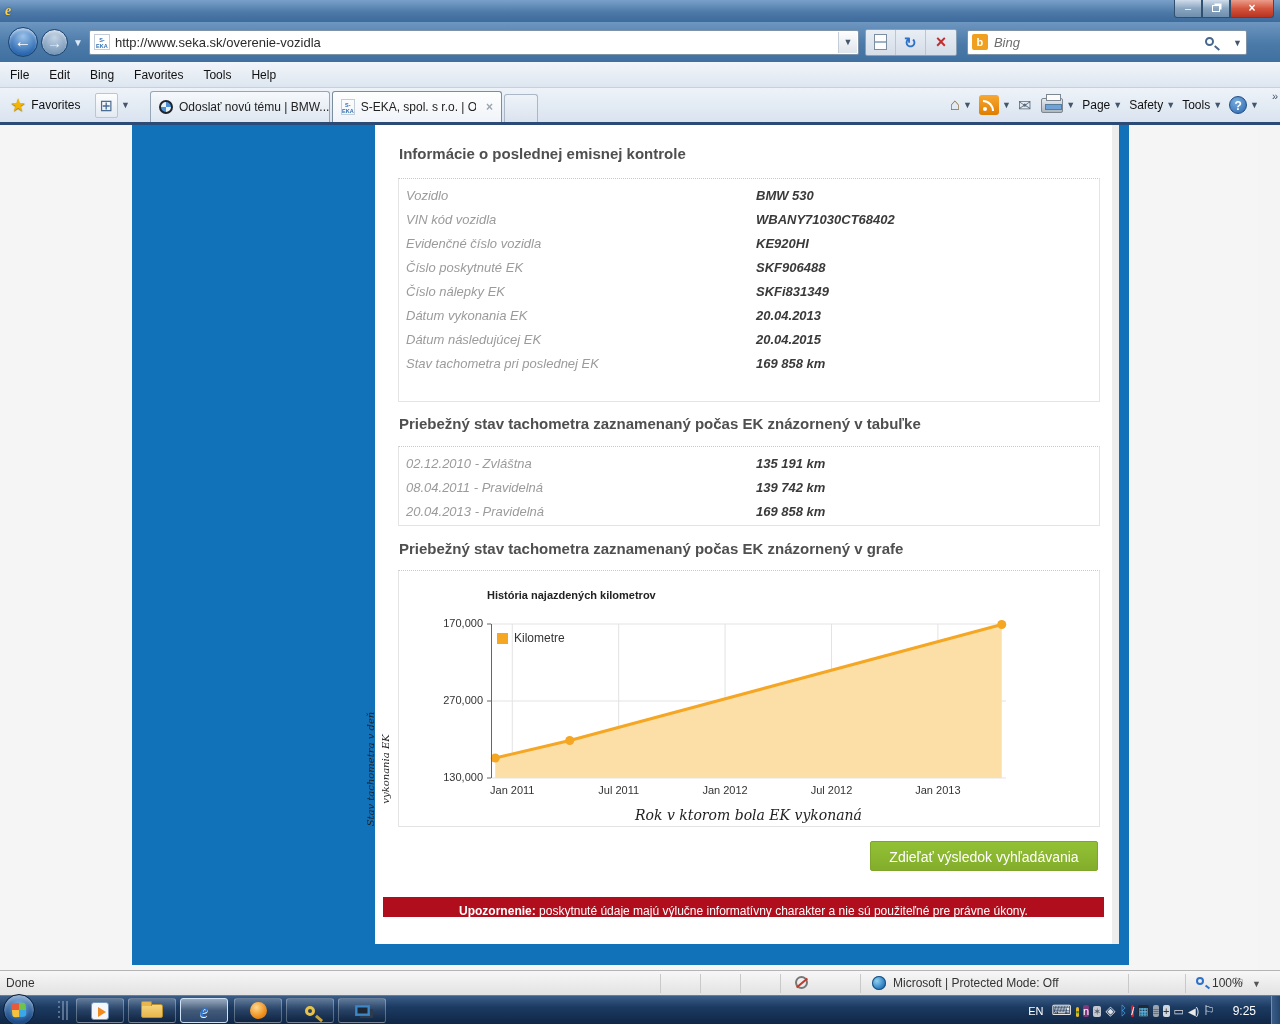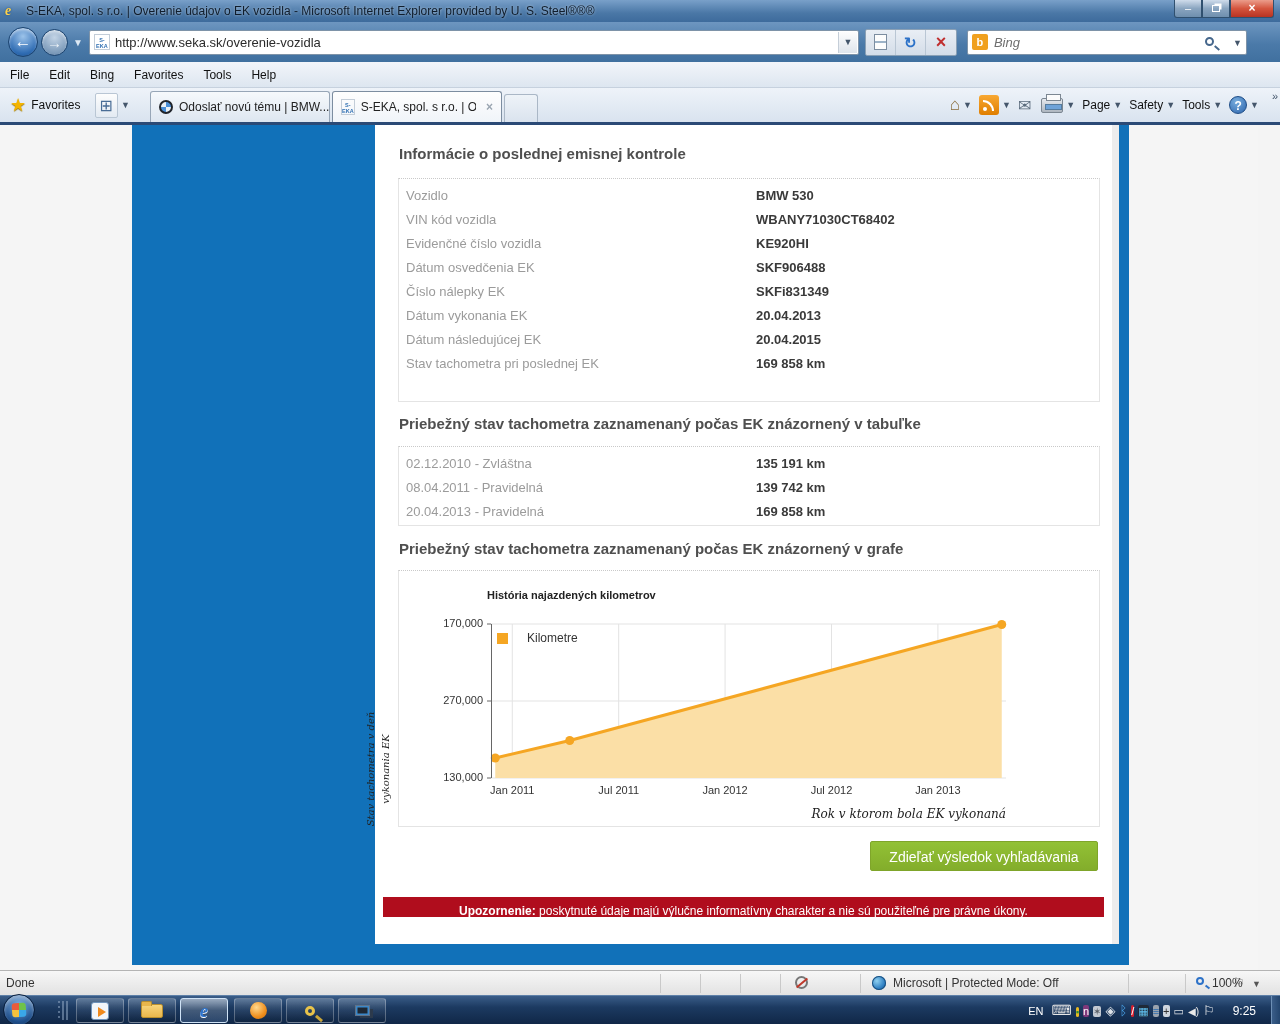--- a/index.html
+++ b/index.html
@@ -91,38 +91,38 @@
     color:#fff; font-weight:bold; font-size:12px; text-align:center; line-height:18px; border:1px solid #1d4c86; }
   .overflow-chev { position:absolute; right:2px; top:2px; font-size:11px; color:#44566b; }
 
   
   .viewport { position:absolute; left:0; top:125px; width:1258px; height:845px; background:#f5f5f5; overflow:hidden; }
   .site-band { position:absolute; left:132px; top:0; width:997px; height:840px; }
   .card-right-strip { position:absolute; left:980px; top:0; width:7px; height:819px; background:#ededed; }
   .content-card { position:absolute; left:243px; top:0; width:737px; height:819px; background:#fff; }
   .section-heading { position:absolute; left:24px; width:690px; font-size:15px; font-weight:bold; color:#4f4f4f; }
   .data-table { position:absolute; left:23px; width:702px; background:#fff;
-    border:1px solid #e4e4e4; border-top:1px dotted #c9c9c9; padding-top:5px; }
+    border:1px solid #e4e4e4; border-top:1px dotted #c9c9c9; padding-top:5px;font-style:italic; }
   .data-row { position:relative; height:24px; line-height:24px; }
   .data-row .lbl { position:absolute; left:7px; font-size:13px; color:#9b9b9b; }
   .data-row .val { position:absolute; left:357px; font-size:13px; color:#3a3a3a; font-weight:bold; }
 
   
   .chart-box { position:absolute; left:23px; top:445px; width:702px; height:257px; background:#fff;
     border:1px solid #e4e4e4; border-top:1px dotted #c9c9c9; }
   .chart-title { position:absolute; left:88px; top:18px; font-size:11px; font-weight:bold; color:#222; }
   .chart-plot { position:absolute; left:92px; top:53px; width:515px; height:154px; }
   .chart-plot svg { overflow:visible; display:block; }
   .chart-legend { position:absolute; left:98px; top:60px; display:flex; align-items:center; }
   .legend-swatch { width:11px; height:11px; margin-right:6px; }
-  .legend-label { font-size:12px; color:#333;margin-left:13px; }
+  .legend-label { font-size:12px; color:#333; }
   .ytick { position:absolute; left:0; width:84px; text-align:right; font-size:11px; color:#333; }
   .xtick { position:absolute; width:80px; text-align:center; font-size:11px; color:#333; top:213px; }
   .axis-label { font-family:"DejaVu Serif",serif; font-style:italic; color:#222; }
-  .xlabel { position:absolute; left:92px; top:236px; width:515px; text-align:right; font-size:12px; }
+  .xlabel { position:absolute; left:92px; top:236px; width:515px; text-align:center; font-size:14px; }
   .ylabel { position:absolute; left:-36px; top:118px; width:160px; text-align:center; font-size:10px; line-height:1.5;
     transform:rotate(-90deg); transform-origin:80px 80px; }
 
   .share-btn { position:absolute; left:495px; top:716px; width:228px; height:30px; text-align:center; line-height:30px;
     color:#fff; font-size:14px; border-radius:2px; border:1px solid #7fa52a;
     background:linear-gradient(#92c135,#83ad2b); }
   .warning-bar { position:absolute; left:8px; top:772px; width:721px; height:20px; text-align:center; line-height:28px;
     color:#fff; font-size:12px; }
 
   
@@ -171,21 +171,20 @@
   .tray-clock { color:#fff; font-size:12px; margin:0 14px 0 16px; }
   .show-desktop { position:absolute; right:0; top:0; width:9px; height:29px; background:linear-gradient(90deg,#3a5d88,#24466f); border-left:1px solid #6d8fb5; }
 </style>
 </head>
 <body>
 
 <div class="screen">
 
   <div class="titlebar">
     <span class="ie-logo">e</span>
-    <span class="title-text">S-EKA, spol. s r.o. | Overenie údajov o EK vozidla - Microsoft Internet Explorer provided by U. S. Steel®®®</span>
     <div class="win-buttons">
       <div class="win-btn min">–</div>
       <div class="win-btn"><span class="restore-glyph"></span></div>
       <div class="win-btn close">×</div>
     </div>
   </div>
 
   <div class="navbar">
     <div class="nav-circle">←</div>
     <div class="nav-circle fwd">→</div>
@@ -273,21 +272,21 @@
             </div>
           <div class="data-row">
               <span class="lbl">VIN kód vozidla</span>
               <span class="val">WBANY71030CT68402</span>
             </div>
           <div class="data-row">
               <span class="lbl">Evidenčné číslo vozidla</span>
               <span class="val">KE920HI</span>
             </div>
           <div class="data-row">
-              <span class="lbl">Dátum osvedčenia EK</span>
+              <span class="lbl">Číslo poskytnuté EK</span>
               <span class="val">SKF906488</span>
             </div>
           <div class="data-row">
               <span class="lbl">Číslo nálepky EK</span>
               <span class="val">SKFi831349</span>
             </div>
           <div class="data-row">
               <span class="lbl">Dátum vykonania EK</span>
               <span class="val">20.04.2013</span>
             </div>

